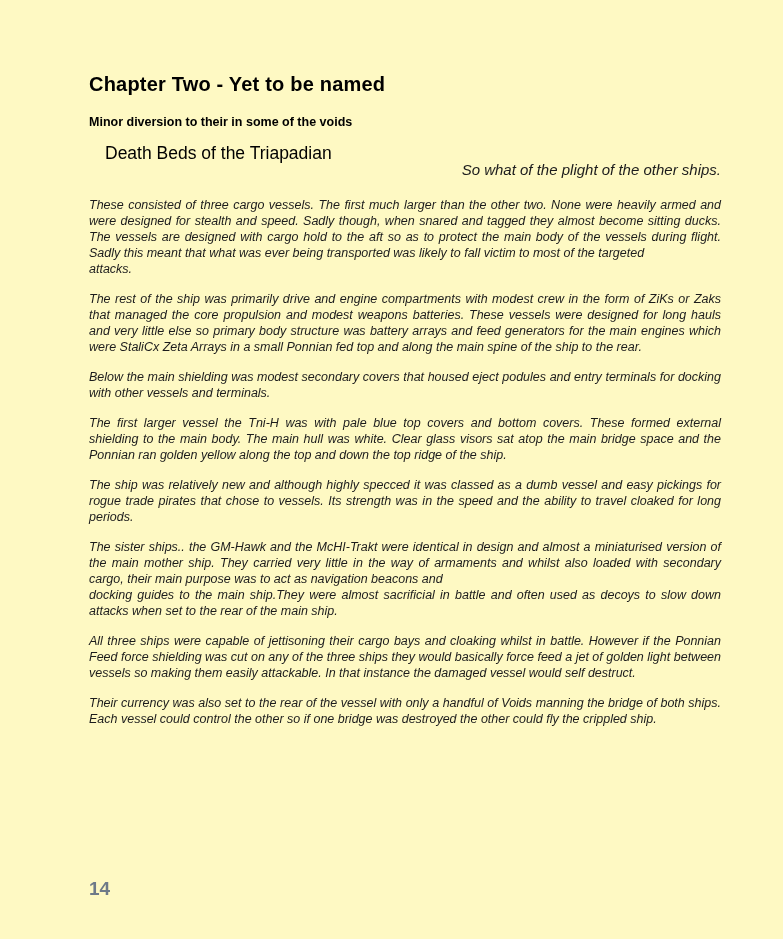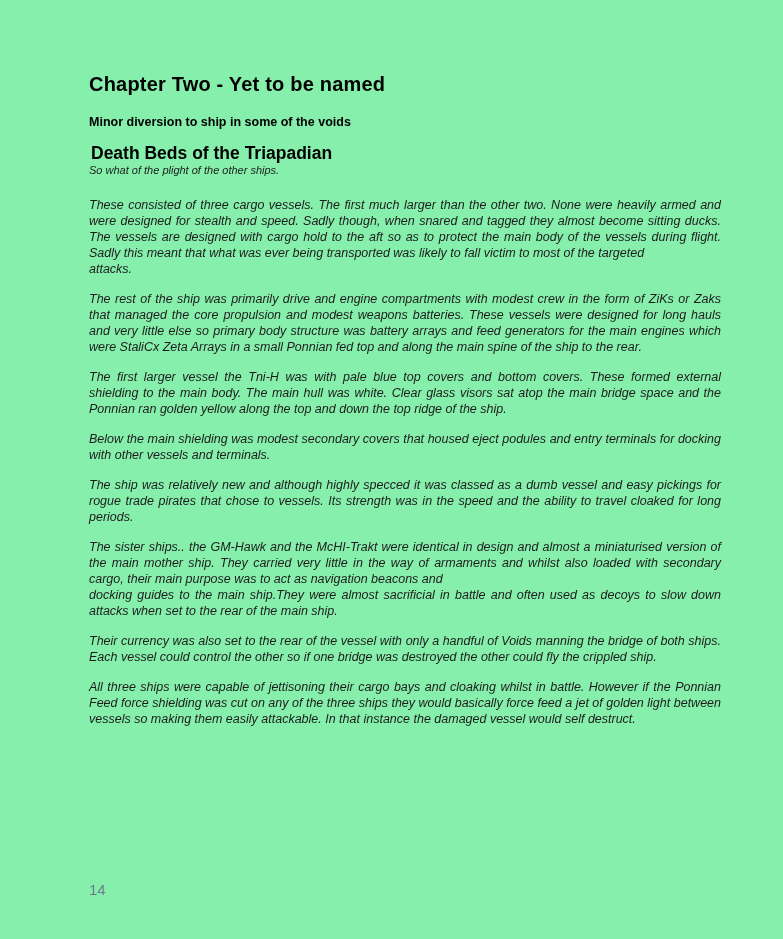--- a/index.html
+++ b/index.html
@@ -4,21 +4,21 @@
 <style>
   html, body {
     margin: 0;
     padding: 0;
     background: #ffffff;
   }
   .page {
     position: relative;
     width: 783px;
     height: 939px;
-    background: #86efac;
+    background: #fef9c3;
     font-family: "Liberation Sans", sans-serif;
     color: #1c1c1c;
     overflow: hidden;
   }
   .content {
     position: absolute;
     left: 89px;
     top: 73px;
     width: 632px;
   }
@@ -31,79 +31,81 @@
     letter-spacing: 0.2px;
   }
   .subtitle {
     margin: 20px 0 0 0;
     font-size: 12.5px;
     line-height: 14px;
     font-weight: bold;
     color: #000000;
   }
   .section-heading {
-    margin: 15px 0 0 2px;
+    margin: 15px 0 0 16px;
     font-size: 17.5px;
     line-height: 19px;
-    font-weight: 700;
+    font-weight: 400;
     color: #000000;
   }
   .tagline {
     margin: 0;
-    font-size: 11px;
+    font-size: 15px;
     line-height: 14px;
     font-style: italic;
     color: #1c1c1c;
+    text-align: right;
   }
   .body-text p {
     margin: 14px 0 0 0;
     font-size: 12.5px;
     line-height: 16px;
     text-align: justify;
     white-space: pre-wrap;
     color: #1c1c1c;
     font-style: italic;
   }
   .body-text p:first-child {
     margin-top: 20px;
   }
   .page-footer {
     position: absolute;
     left: 89px;
     top: 881px;
   }
   .page-number {
-    font-size: 15px;
+    font-size: 19px;
     line-height: 16px;
     color: #6e7a88;
+    font-weight: bold;
   }
 </style>
 </head>
 <body>
 
 <div class="page">
   <div class="content">
     <h1 class="chapter-heading">Chapter Two - Yet to be named</h1>
 
-    <p class="subtitle">Minor diversion to ship in some of the voids</p>
+    <p class="subtitle">Minor diversion to their in some of the voids</p>
 
     <h2 class="section-heading">Death Beds of the Triapadian</h2>
 
     <p class="tagline">So what of the plight of the other ships.</p>
 
     <div class="body-text">
       <p>These consisted of three cargo vessels. The first much larger than the other two. None were heavily armed and were designed for stealth and speed. Sadly though, when snared and tagged they almost become sitting ducks. The vessels are designed with cargo hold to the aft so as to protect the main body of the vessels during flight. Sadly this meant that what was ever being transported was likely to fall victim to most of the targeted
 attacks.</p>
       <p>The rest of the ship was primarily drive and engine compartments with modest crew in the form of ZiKs or Zaks that managed the core propulsion and modest weapons batteries. These vessels were designed for long hauls and very little else so primary body structure was battery arrays and feed generators for the main engines which were StaliCx Zeta Arrays in a small Ponnian fed top and along the main spine of the ship to the rear.</p>
+      <p>Below the main shielding was modest secondary covers that housed eject podules and entry terminals for docking with other vessels and terminals.</p>
       <p>The first larger vessel the Tni-H was with pale blue top covers and bottom covers. These formed external shielding to the main body. The main hull was white. Clear glass visors sat atop the main bridge space and the Ponnian ran golden yellow along the top and down the top ridge of the ship.</p>
-      <p>Below the main shielding was modest secondary covers that housed eject podules and entry terminals for docking with other vessels and terminals.</p>
       <p>The ship was relatively new and although highly specced it was classed as a dumb vessel and easy pickings for rogue trade pirates that chose to vessels. Its strength was in the speed and the ability to travel cloaked for long periods.</p>
       <p>The sister ships.. the GM-Hawk and the McHI-Trakt were identical in design and almost a miniaturised version of the main mother ship. They carried very little in the way of armaments and whilst also loaded with secondary cargo, their main purpose was to act as navigation beacons and
 docking guides to the main ship.They were almost sacrificial in battle and often used as decoys to slow down attacks when set to the rear of the main ship.</p>
+      <p>All three ships were capable of jettisoning their cargo bays and cloaking whilst in battle. However if the Ponnian Feed force shielding was cut on any of the three ships they would basically force feed a jet of golden light between vessels so making them easily attackable. In that instance the damaged vessel would self destruct.</p>
       <p>Their currency was also set to the rear of the vessel with only a handful of Voids manning the bridge of both ships. Each vessel could control the other so if one bridge was destroyed the other could fly the crippled ship.</p>
-      <p>All three ships were capable of jettisoning their cargo bays and cloaking whilst in battle. However if the Ponnian Feed force shielding was cut on any of the three ships they would basically force feed a jet of golden light between vessels so making them easily attackable. In that instance the damaged vessel would self destruct.</p>
     </div>
   </div>
 
   <div class="page-footer">
     <span class="page-number">14</span>
   </div>
 </div>
 
 </body></html>

